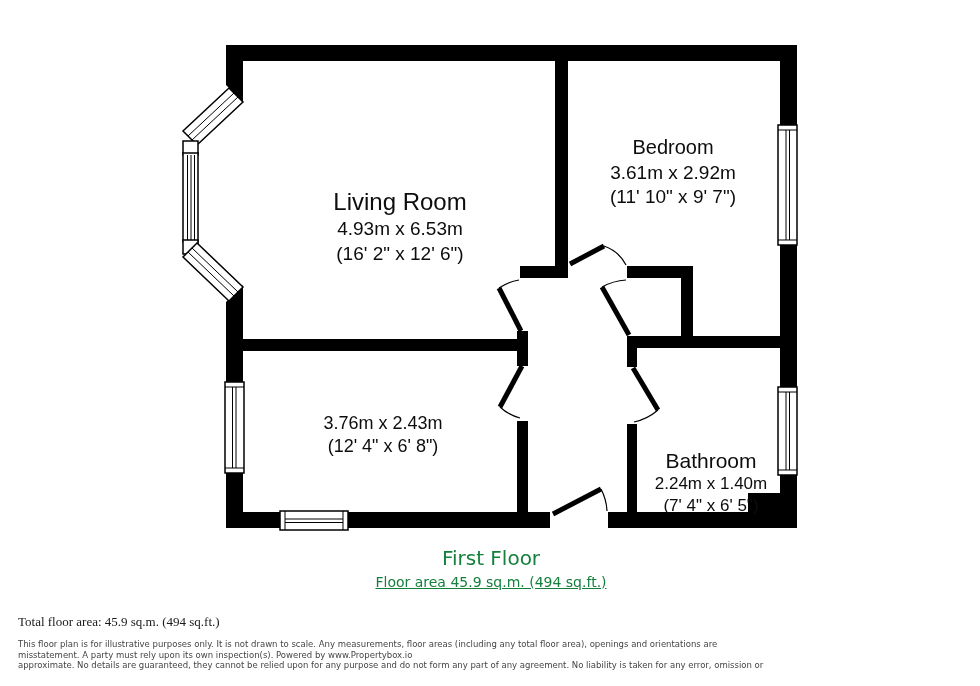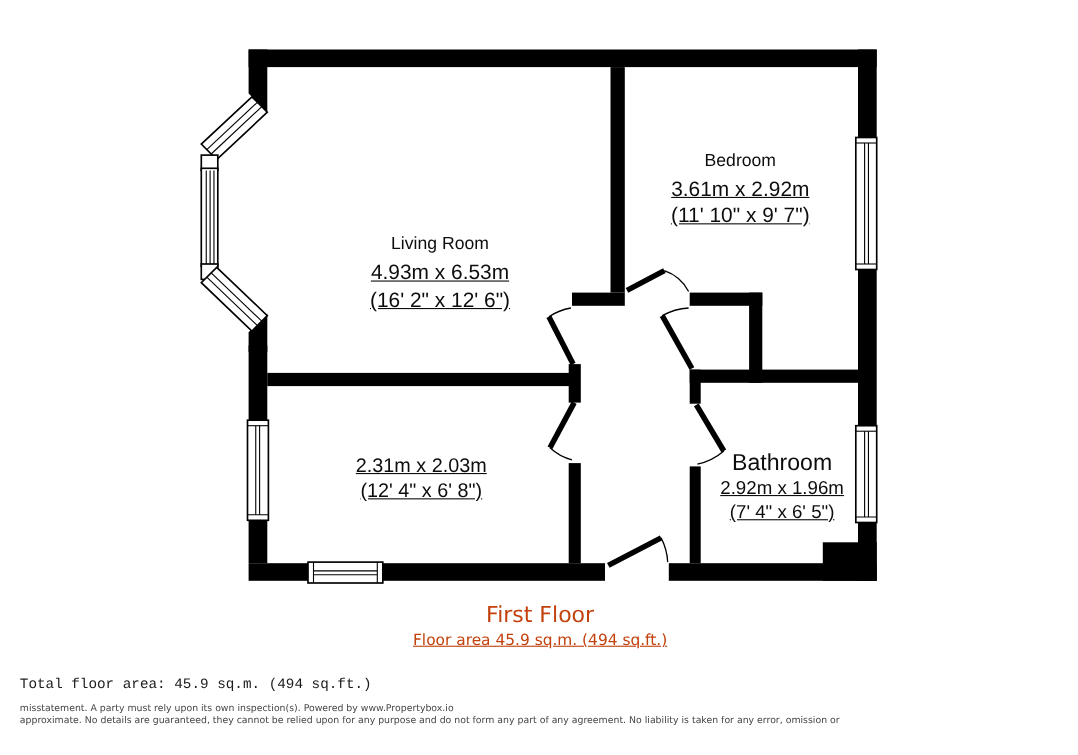--- a/index.html
+++ b/index.html
@@ -1,34 +1,34 @@
 <!DOCTYPE html>
 <html><head>
 <meta charset="utf-8">
 <style>
   html,body{margin:0;padding:0;background:#ffffff;}
   #stage{position:relative;width:980px;height:686px;background:#ffffff;overflow:hidden;
          font-family:"Liberation Sans",sans-serif;color:#111;}
   #plan-svg{position:absolute;left:0;top:0;}
   .room-label{position:absolute;transform:translateX(-50%);text-align:center;color:#0d0d0d;white-space:nowrap;}
   .room-name{display:block;}
-  .room-dim{display:block;text-decoration:underline;}
-  .lbl-living .room-name{font-size:16px;line-height:28px;margin-top:20px;}
+  .room-dim{display:block;}
+  .lbl-living .room-name{font-size:24px;line-height:28px;}
   .lbl-living .room-dim{font-size:19px;line-height:25px;}
-  .lbl-bedroom .room-name{font-size:16px;line-height:28px;}
+  .lbl-bedroom .room-name{font-size:20px;line-height:28px;}
   .lbl-bedroom .room-dim{font-size:19px;line-height:24px;}
   .lbl-kitchen .room-name{font-size:22px;line-height:26px;}
   .lbl-kitchen .room-dim{font-size:18px;line-height:23px;}
-  .lbl-bathroom .room-name{font-size:21px;line-height:25px;}
+  .lbl-bathroom .room-name{font-size:21px;line-height:25px;margin-top:40px;}
   .lbl-bathroom .room-dim{font-size:17px;line-height:22px;}
   .floor-caption{position:absolute;left:491px;top:545px;transform:translateX(-50%);
-                 text-align:center;font-family:"DejaVu Sans",sans-serif;color:#c2410c;white-space:nowrap;}
+                 text-align:center;font-family:"DejaVu Sans",sans-serif;color:#15803d;white-space:nowrap;}
   .floor-caption .floor-name{display:block;font-size:20px;line-height:26px;}
   .floor-caption .floor-area{display:block;font-size:14px;line-height:22px;text-decoration:underline;}
-  .total-area{position:absolute;left:18px;top:613px;font-family:Liberation Mono, monospace;
+  .total-area{position:absolute;left:18px;top:613px;font-family:Liberation Serif, serif;
               font-size:13px;line-height:18px;color:#1a1a1a;white-space:nowrap;}
   .disclaimer{position:absolute;left:18px;top:639px;font-family:"DejaVu Sans",sans-serif;
               font-size:8.5px;line-height:10.5px;color:#454545;}
   .disclaimer div{white-space:nowrap;}
 </style>
 </head>
 <body>
 
 <div id="stage">
 
@@ -140,35 +140,36 @@
     <span class="room-dim">(16' 2" x 12' 6")</span>
   </div>
 
   <div class="room-label lbl-bedroom" style="left:673px;top:133px;">
     <span class="room-name">Bedroom</span>
     <span class="room-dim">3.61m x 2.92m</span>
     <span class="room-dim">(11' 10" x 9' 7")</span>
   </div>
 
   <div class="room-label lbl-kitchen" style="left:383px;top:412px;">
-    <span class="room-dim">2.31m x 2.03m</span>
+    <span class="room-dim">3.76m x 2.43m</span>
     <span class="room-dim">(12' 4" x 6' 8")</span>
   </div>
 
   <div class="room-label lbl-bathroom" style="left:711px;top:408px;">
     <span class="room-name">Bathroom</span>
-    <span class="room-dim">2.92m x 1.96m</span>
+    <span class="room-dim">2.24m x 1.40m</span>
     <span class="room-dim">(7' 4" x 6' 5")</span>
   </div>
 
   <div class="floor-caption">
     <span class="floor-name">First Floor</span>
     <span class="floor-area">Floor area 45.9 sq.m. (494 sq.ft.)</span>
   </div>
 
   <div class="total-area">Total floor area: 45.9 sq.m. (494 sq.ft.)</div>
 
   <div class="disclaimer">
+    <div>This floor plan is for illustrative purposes only. It is not drawn to scale. Any measurements, floor areas (including any total floor area), openings and orientations are</div>
     <div>misstatement. A party must rely upon its own inspection(s). Powered by www.Propertybox.io</div>
     <div>approximate. No details are guaranteed, they cannot be relied upon for any purpose and do not form any part of any agreement. No liability is taken for any error, omission or</div>
   </div>
 
 </div>
 
 </body></html>

